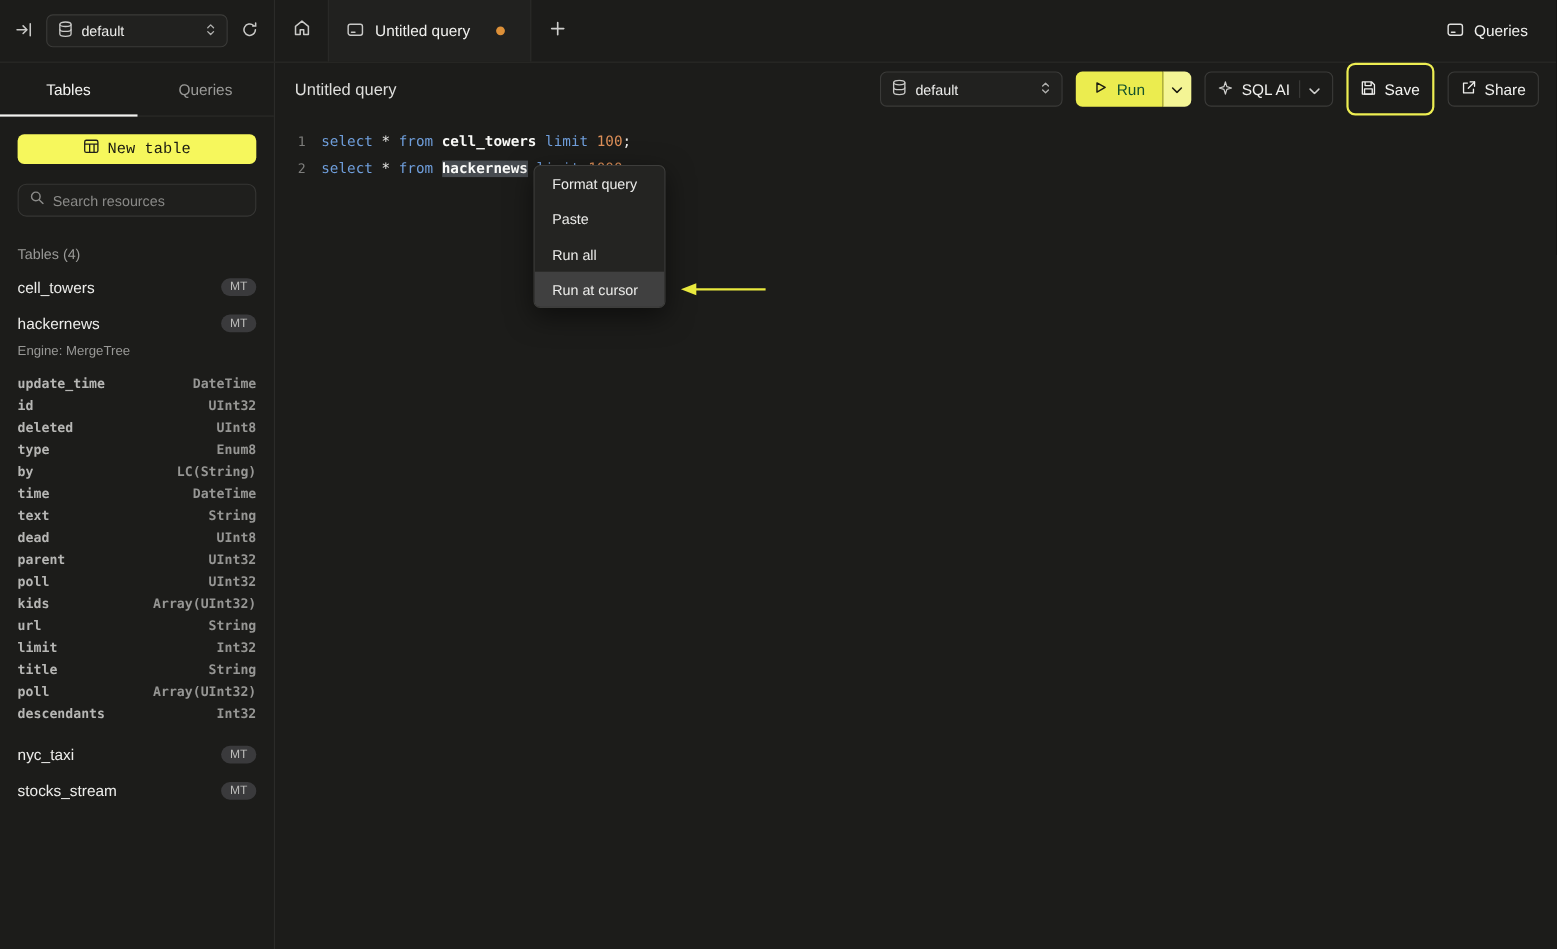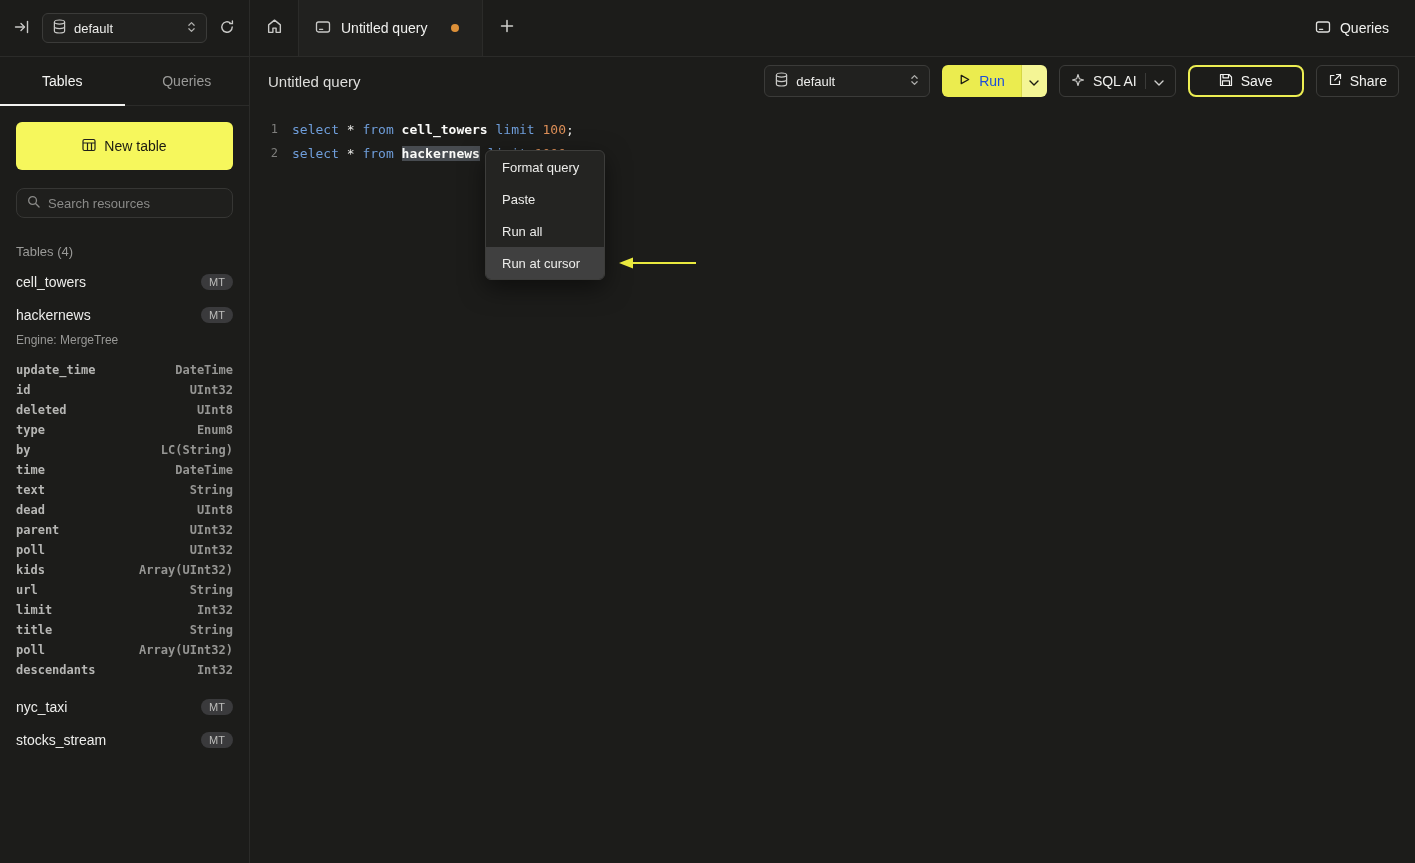--- a/index.html
+++ b/index.html
@@ -24,21 +24,21 @@
 
   
   .body-row { display:flex; height:806px; }
 
   
   .sidebar { width:250px; flex-shrink:0; border-right:1px solid #2b2b29; display:flex; flex-direction:column; }
   .sidebar-tabs { height:49px; display:flex; border-bottom:1px solid #2b2b29; flex-shrink:0; }
   .sidebar-tab { flex:1; display:flex; align-items:center; justify-content:center; font-size:14px; color:#9a9a98; position:relative; cursor:pointer; }
   .sidebar-tab.active { color:#f5f5f3; font-weight:500; }
   .sidebar-tab.active::after { content:""; position:absolute; left:0; right:0; bottom:-1px; height:2px; background:#f2f2f0; }
-  .new-table-btn { margin:16px 16px 2px; height:48px; border-radius:6px; background:#f6f75c; color:#1b1b11; display:flex; align-items:center; justify-content:center; gap:8px; font-size:14px; font-weight:500; cursor:pointer; border:none; flex-shrink:0; }
+  .new-table-btn { margin:16px 16px 2px; height:27px; border-radius:6px; background:#f6f75c; color:#1b1b11; display:flex; align-items:center; justify-content:center; gap:8px; font-size:14px; font-weight:500; cursor:pointer; border:none; flex-shrink:0;font-family:Liberation Mono, monospace; }
   .search-box { margin:16px 16px 0; height:30px; border:1px solid #363634; border-radius:8px; background:#1f1f1d; display:flex; align-items:center; gap:8px; padding:2px 10px; flex-shrink:0; }
   .search-box input { flex:1; background:transparent; border:none; outline:none; color:#e0e0de; font-size:13px; font-family:inherit; min-width:0; }
   .search-box input::placeholder { color:#8a8a88; }
   .sidebar-list { flex:1; padding:0 16px; overflow:hidden; }
   .section-title { margin-top:26px; font-size:13px; color:#9a9a98; }
   .table-row { height:33px; display:flex; align-items:center; justify-content:space-between; font-size:14px; color:#ededeb; cursor:pointer; }
   .table-row.first { margin-top:6px; }
   .badge { background:#3a3a3c; color:#bdbdbb; font-size:11px; padding:2px 8px; border-radius:9px; }
   .engine-line { font-size:12px; color:#989896; margin:2px 0 0; height:18px; }
   .cols { margin-top:9px; }
@@ -48,25 +48,25 @@
   .after-cols { margin-top:10px; }
 
   
   .main { flex:1; display:flex; flex-direction:column; min-width:0; }
   .main-header { height:48px; display:flex; align-items:center; padding:0 16px 0 18px; flex-shrink:0; }
   .main-title { font-size:15px; color:#dededc; }
   .toolbar { margin-left:auto; display:flex; align-items:center; gap:12px; }
   .db-select { width:166px; height:32px; justify-content:space-between; }
   .db-left { display:flex; align-items:center; gap:8px; }
   .run-group { display:flex; height:32px; cursor:pointer; }
-  .run-main { display:flex; align-items:center; gap:8px; background:#ebec4f; color:#1d4ed8; padding:0 16px; border-radius:6px 0 0 6px; font-size:14px; font-weight:500; }
+  .run-main { display:flex; align-items:center; gap:8px; background:#ebec4f; color:#14532d; padding:0 16px; border-radius:6px 0 0 6px; font-size:14px; font-weight:500; }
   .run-caret { width:26px; background:#f4f595; display:flex; align-items:center; justify-content:center; border-radius:0 6px 6px 0; border-left:1px solid #d6d744; color:#1d1d12; }
   .ghost-btn { height:32px; border:1px solid #3b3b39; border-radius:6px; background:transparent; display:flex; align-items:center; gap:8px; padding:0 11px; font-size:14px; color:#f0f0ee; cursor:pointer; }
   .vdivider { width:1px; height:16px; background:#3b3b39; }
-  .save-btn { height:32px; border:2px solid #edee52; border-radius:8px; background:transparent; display:flex; align-items:center; gap:8px; padding:0 29px; font-size:14px; color:#f5f5f3; cursor:pointer; }
+  .save-btn { height:48px; border:2px solid #edee52; border-radius:8px; background:transparent; display:flex; align-items:center; gap:8px; padding:0 11px; font-size:14px; color:#f5f5f3; cursor:pointer; }
 
   
   .editor { position:relative; flex:1; padding-top:12px; font-family:"DejaVu Sans Mono",monospace; font-size:13px; cursor:text; }
   .code-line { display:flex; height:24px; align-items:center; }
   .gutter { width:28px; text-align:right; color:#7e7e7c; flex-shrink:0; font-size:12px; }
   .code { margin-left:14px; color:#e8e8e6; }
   .kw { color:#6f9edb; }
   .op { color:#e8e8e6; }
   .tbl { color:#fafaf8; font-weight:bold; }
   .tbl.selected { background:#474b50; }

